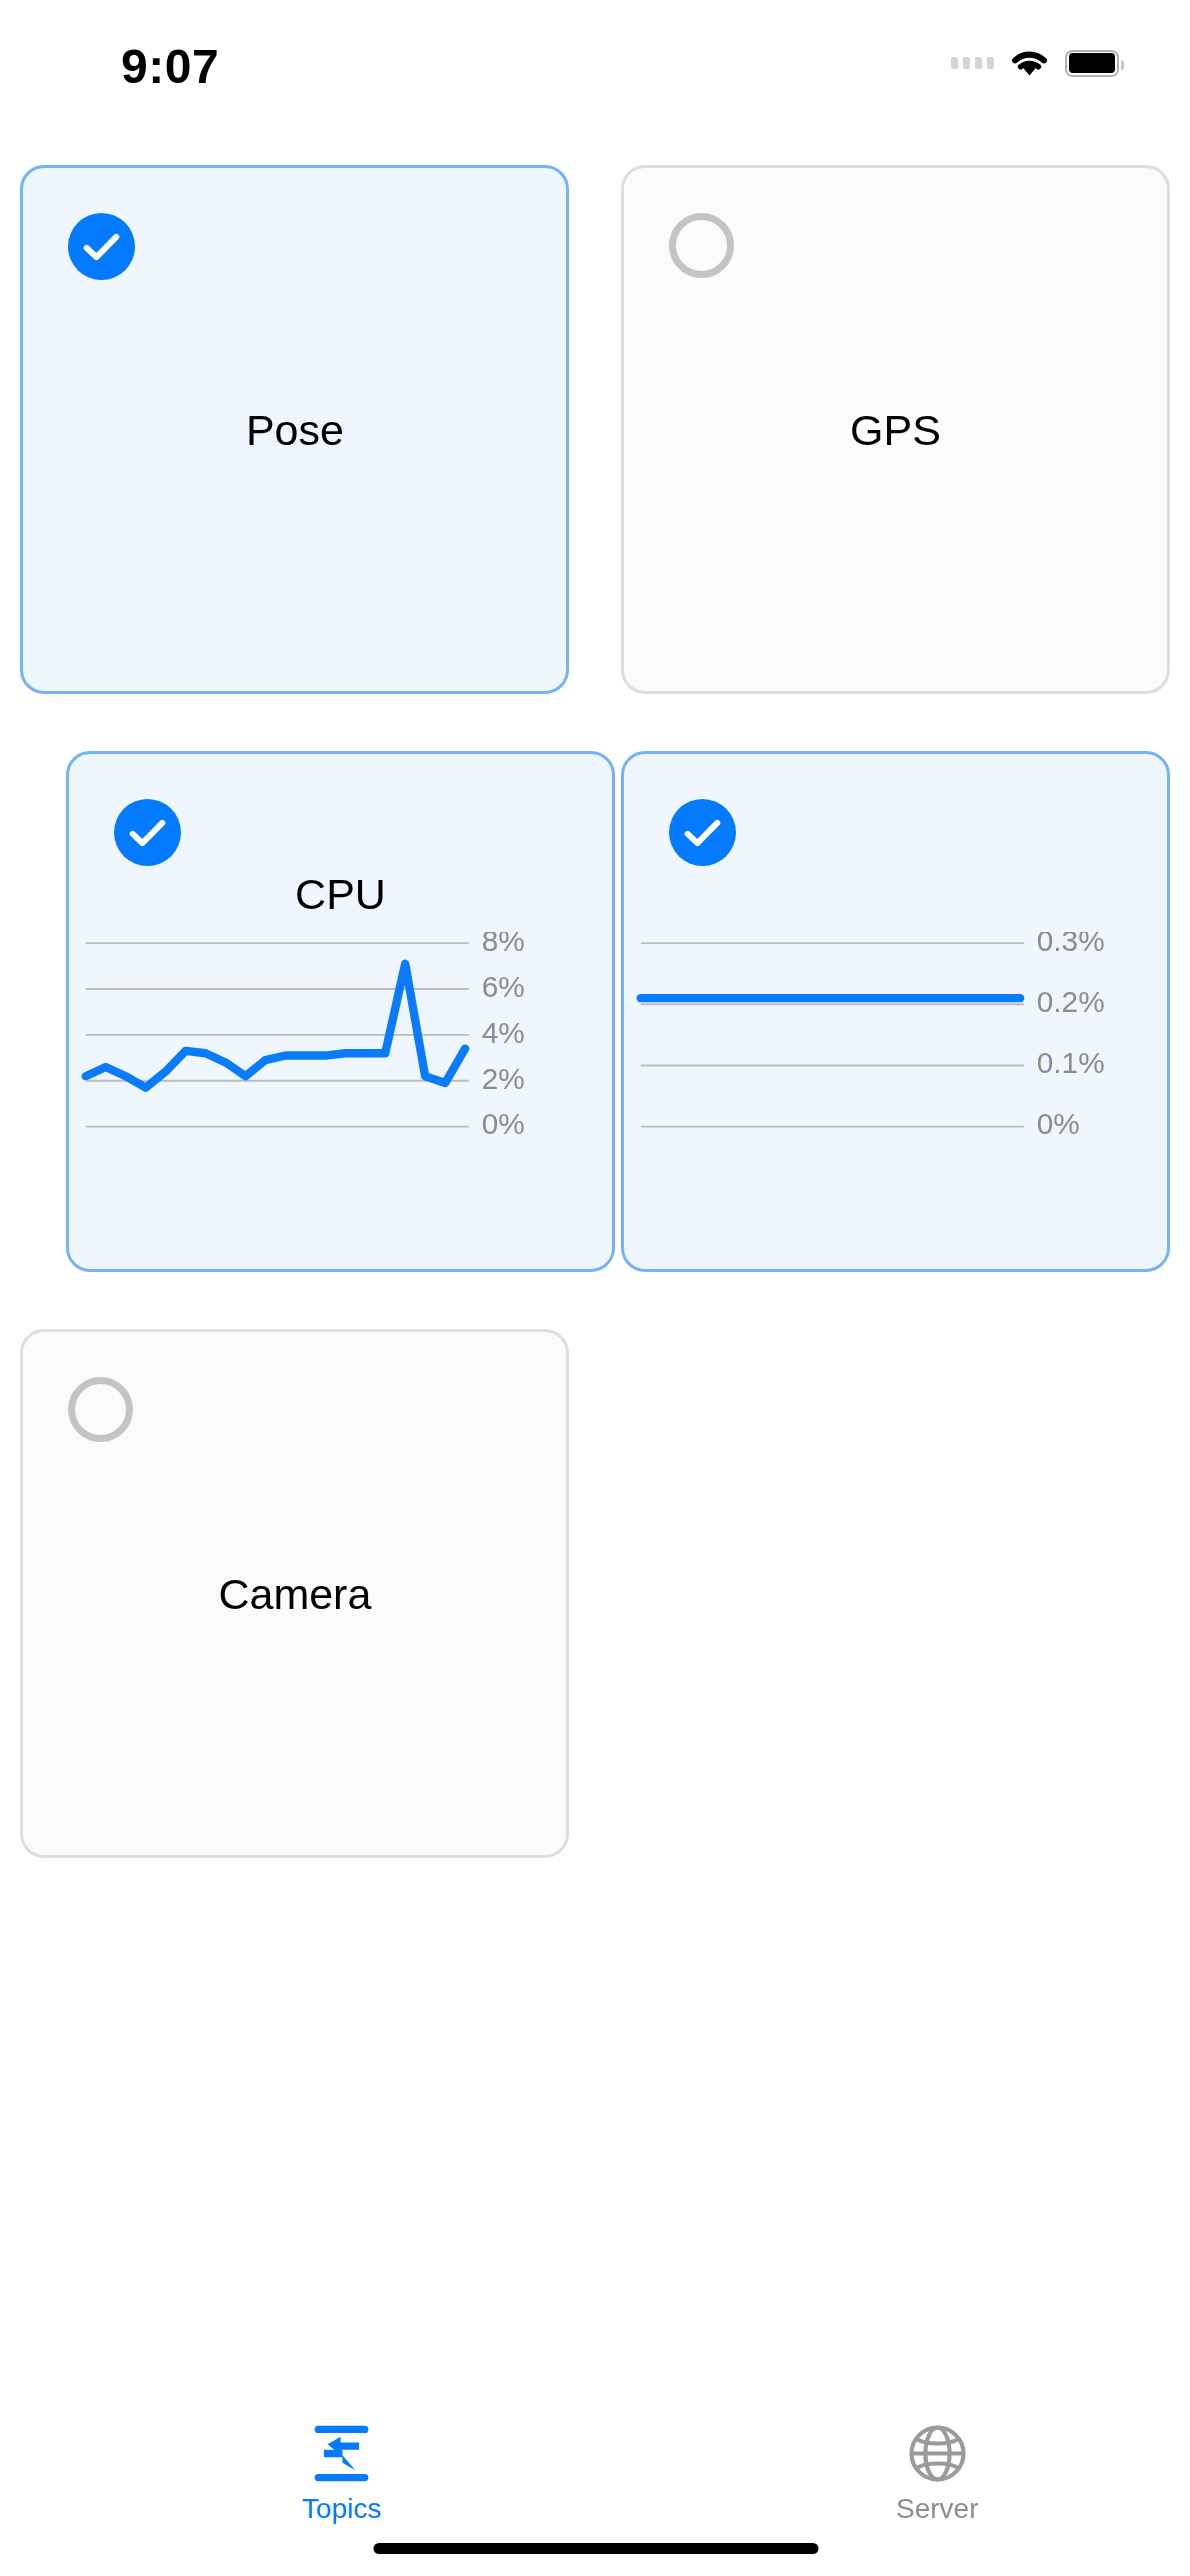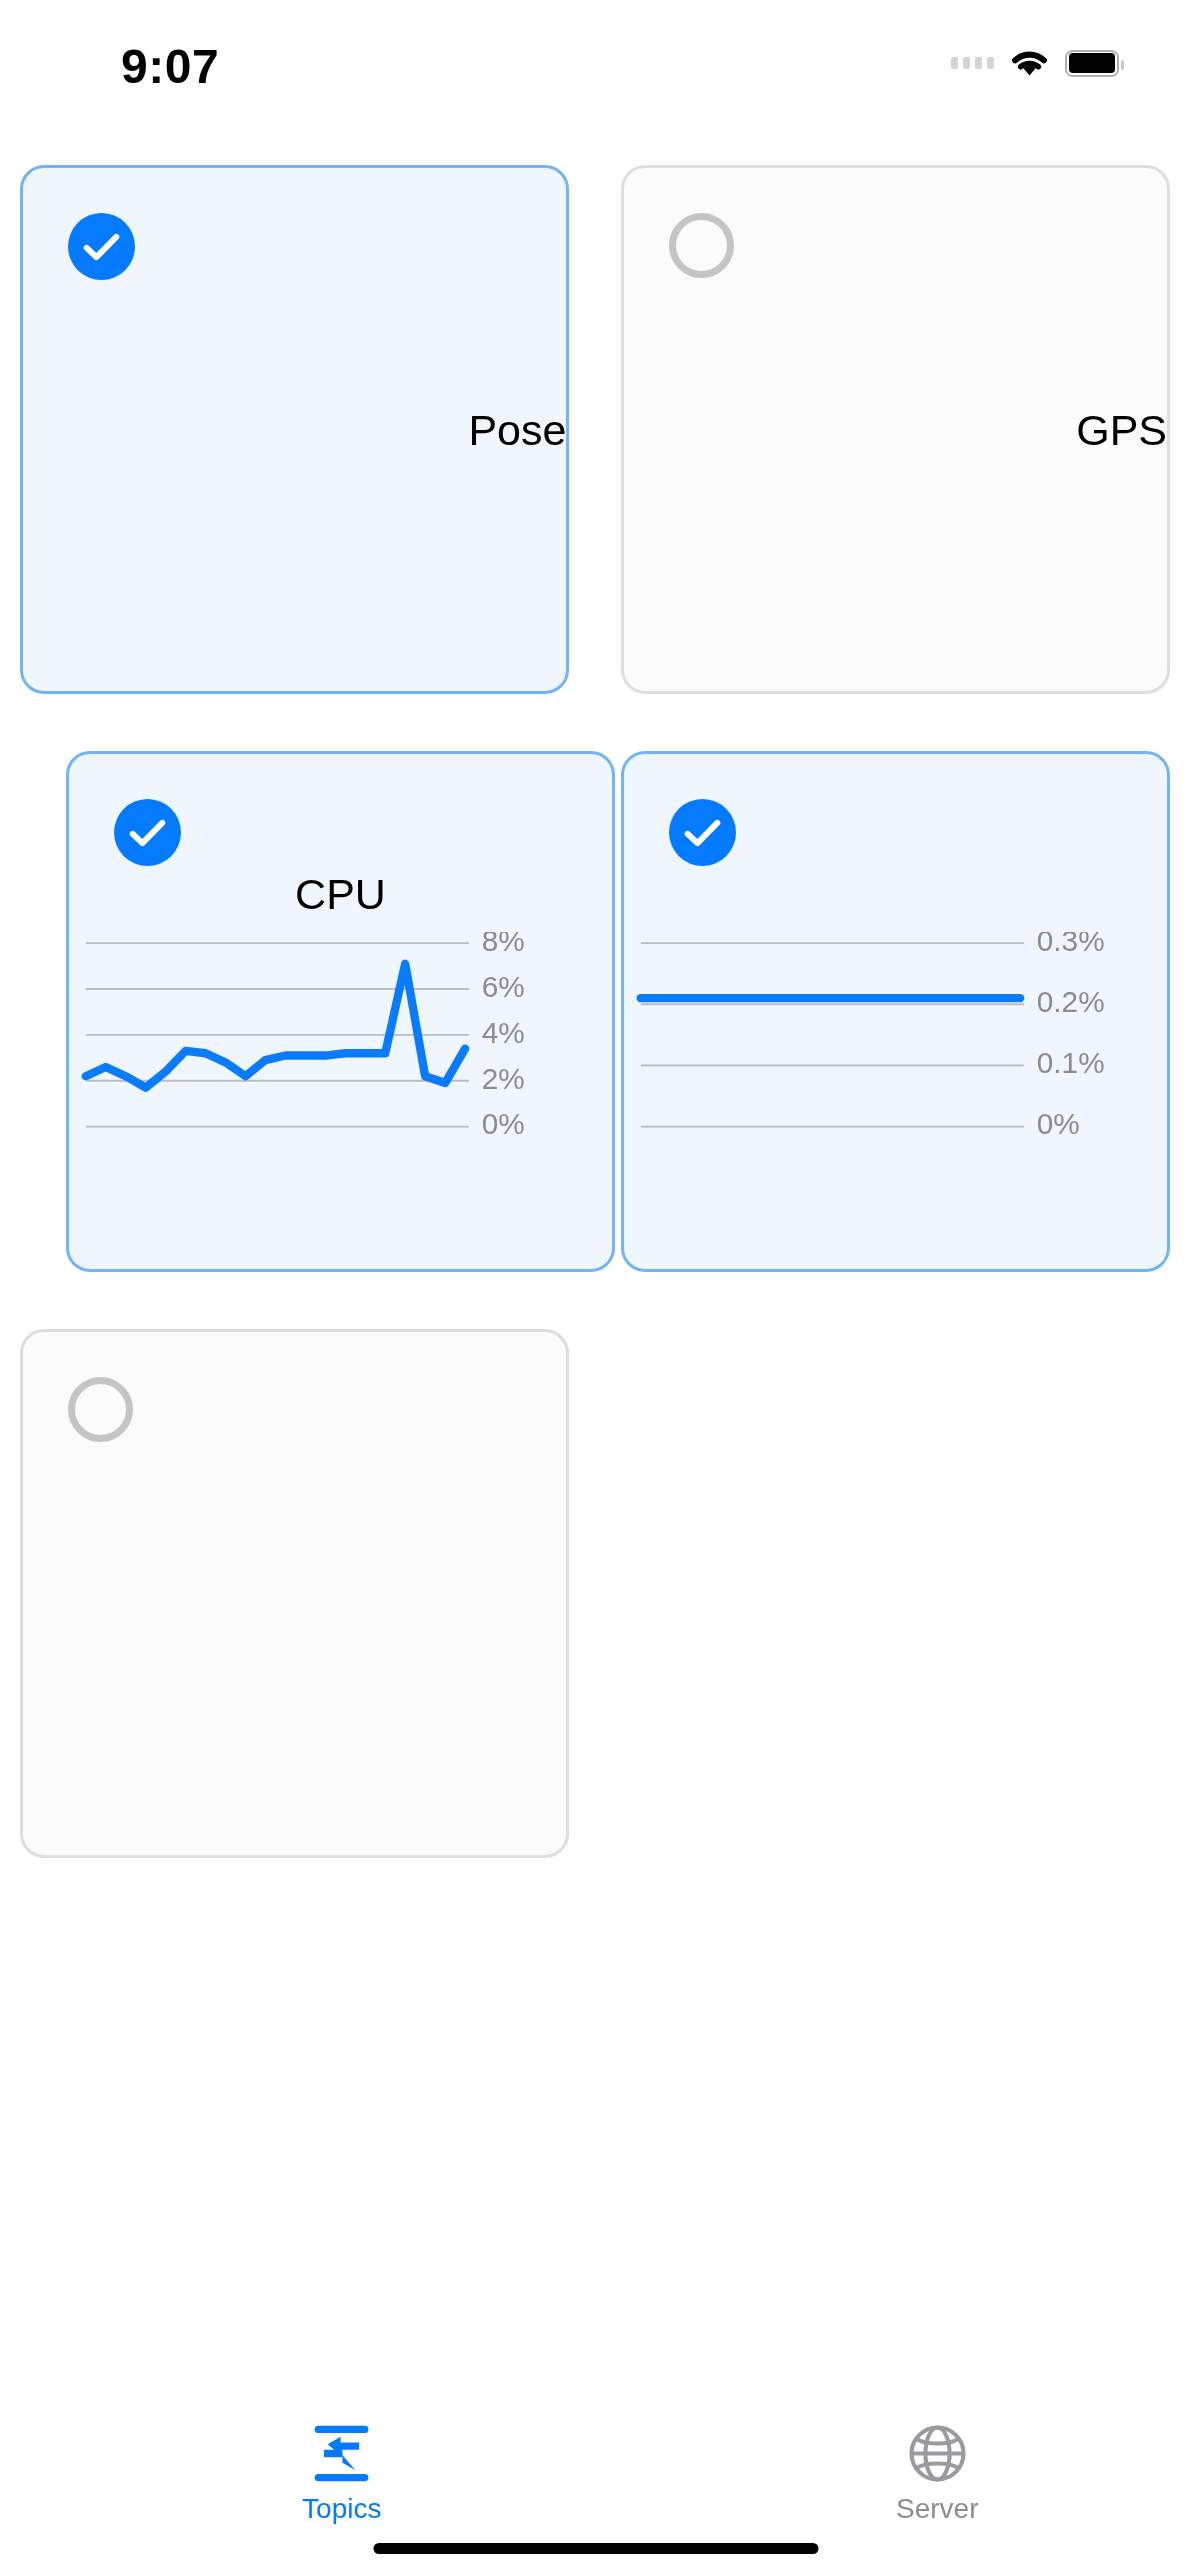--- a/index.html
+++ b/index.html
@@ -66,21 +66,21 @@
     width:65px; height:65px; border-radius:50%;
     border:7.4px solid #c4c4c7; background:transparent;
     box-sizing:border-box;
   }
 
   .card-title {
     position:absolute; left:0; width:100%;
     text-align:center; color:#000;
     font-size:43px; font-weight:400; line-height:43px;
   }
-  .card.plain .card-title { top:50%; transform:translateY(-50%);text-align:right; }
+  .card.plain .card-title { top:50%; transform:translateY(-50%); }
   .card.charted .card-title { top:119px; }
 
   .chart { position:absolute; left:0; top:178px; width:100%; height:241px; }
   .chart svg { display:block; width:100%; height:100%; }
   .chart .gl { stroke:#b9bcc1; stroke-width:2; }
   .chart .dl { fill:none; stroke:#0a7cfb; stroke-width:9;
     stroke-linejoin:round; stroke-linecap:round; }
   .chart .tick { fill:#8b8b90; font-size:32px;
     font-family:"Liberation Sans", sans-serif; dominant-baseline:middle; }
 
@@ -190,20 +190,21 @@
             <text x="444" y="144" class="tick">0.1%</text>
             <line x1="18" x2="430" y1="210" y2="210" class="gl"></line>
             <text x="444" y="210" class="tick">0%</text>
             <polyline points="18.00,71.40 39.47,71.40 60.95,71.40 82.42,71.40 103.89,71.40 125.37,71.40 146.84,71.40 168.32,71.40 189.79,71.40 211.26,71.40 232.74,71.40 254.21,71.40 275.68,71.40 297.16,71.40 318.63,71.40 340.11,71.40 361.58,71.40 383.05,71.40 404.53,71.40 426.00,71.40" class="dl" stroke="#0a7cfb"></polyline>
           </svg>
       </div>
     </div>
 
     <div class="card unselected plain" style="left:20.4px; top:1329px; width:549px; height:529px;">
       <div class="ring"></div>
+      <div class="card-title">Camera</div>
     </div>
 
   </div>
 
   <div id="tabbar">
     <div class="tab active">
       <span class="ticon">
         <svg width="69" height="63" viewBox="0 0 74 68">
           <rect x="8" y="4" width="58" height="8" rx="4" fill="#047aff"></rect>
           <rect x="8" y="56" width="58" height="8" rx="4" fill="#047aff"></rect>

